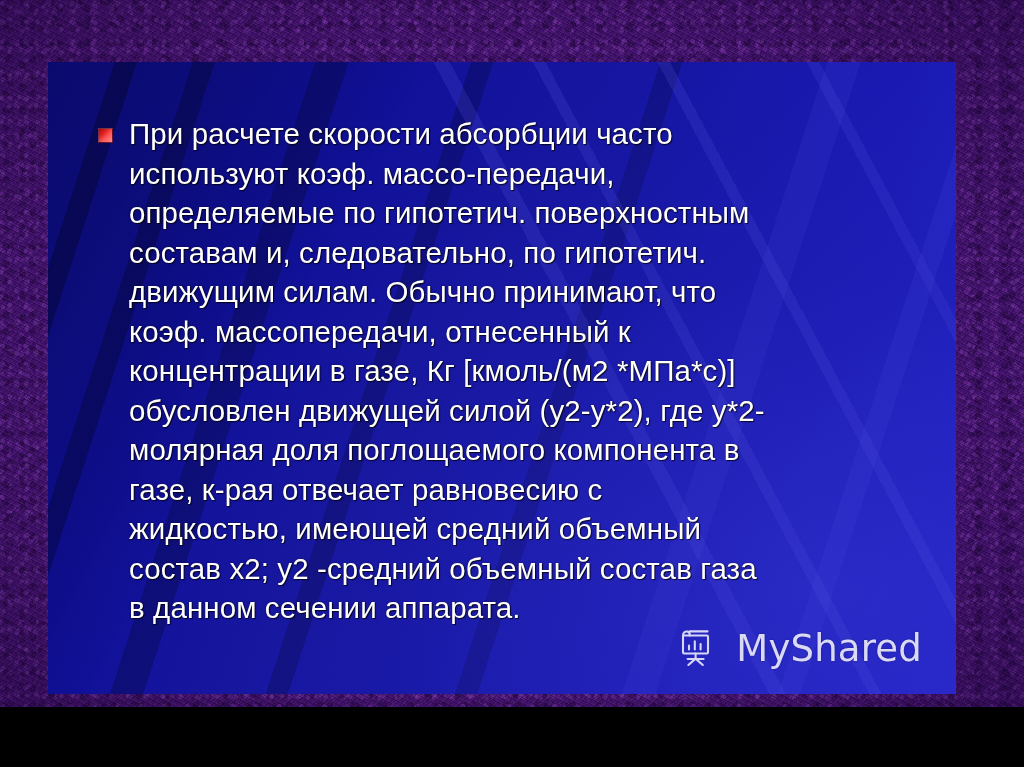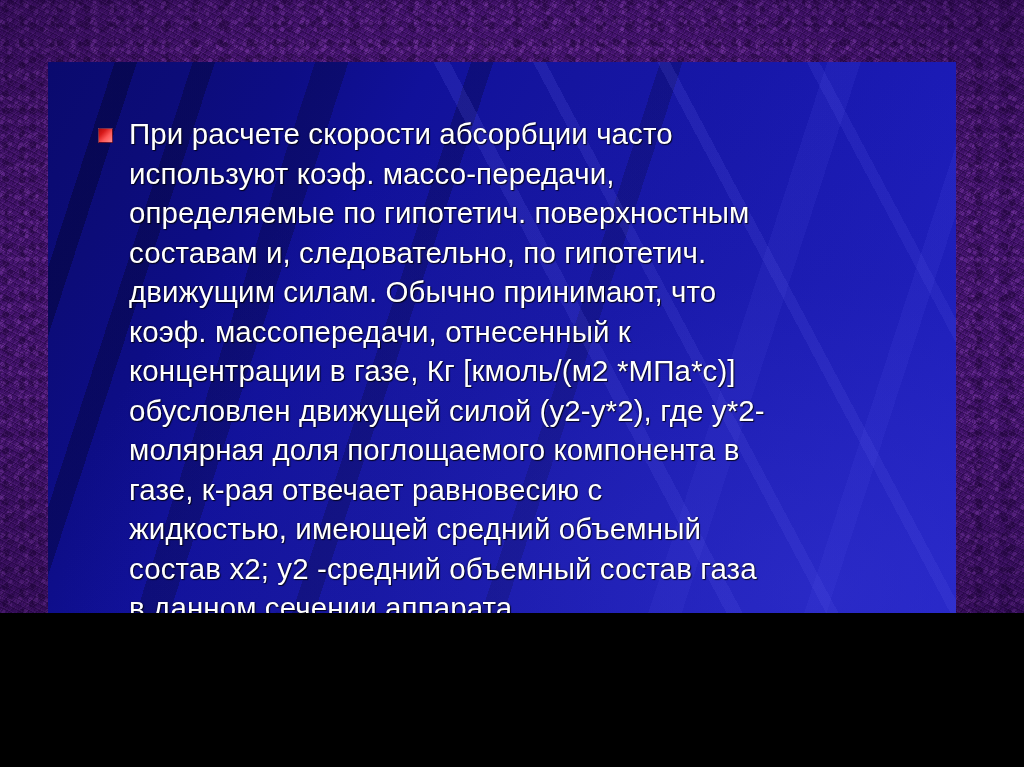--- a/index.html
+++ b/index.html
@@ -10,21 +10,21 @@
   body {
     width: 1024px;
     height: 767px;
     overflow: hidden;
     font-family: "Liberation Sans", sans-serif;
   }
 
   #slide-root {
     position: relative;
     width: 1024px;
-    height: 613px;
+    height: 707px;
     background: #46157a;
     overflow: hidden;
   }
 
   
   .bg-texture {
     position: absolute;
     inset: 0;
     background-color: #4a1577;
     background-image:

